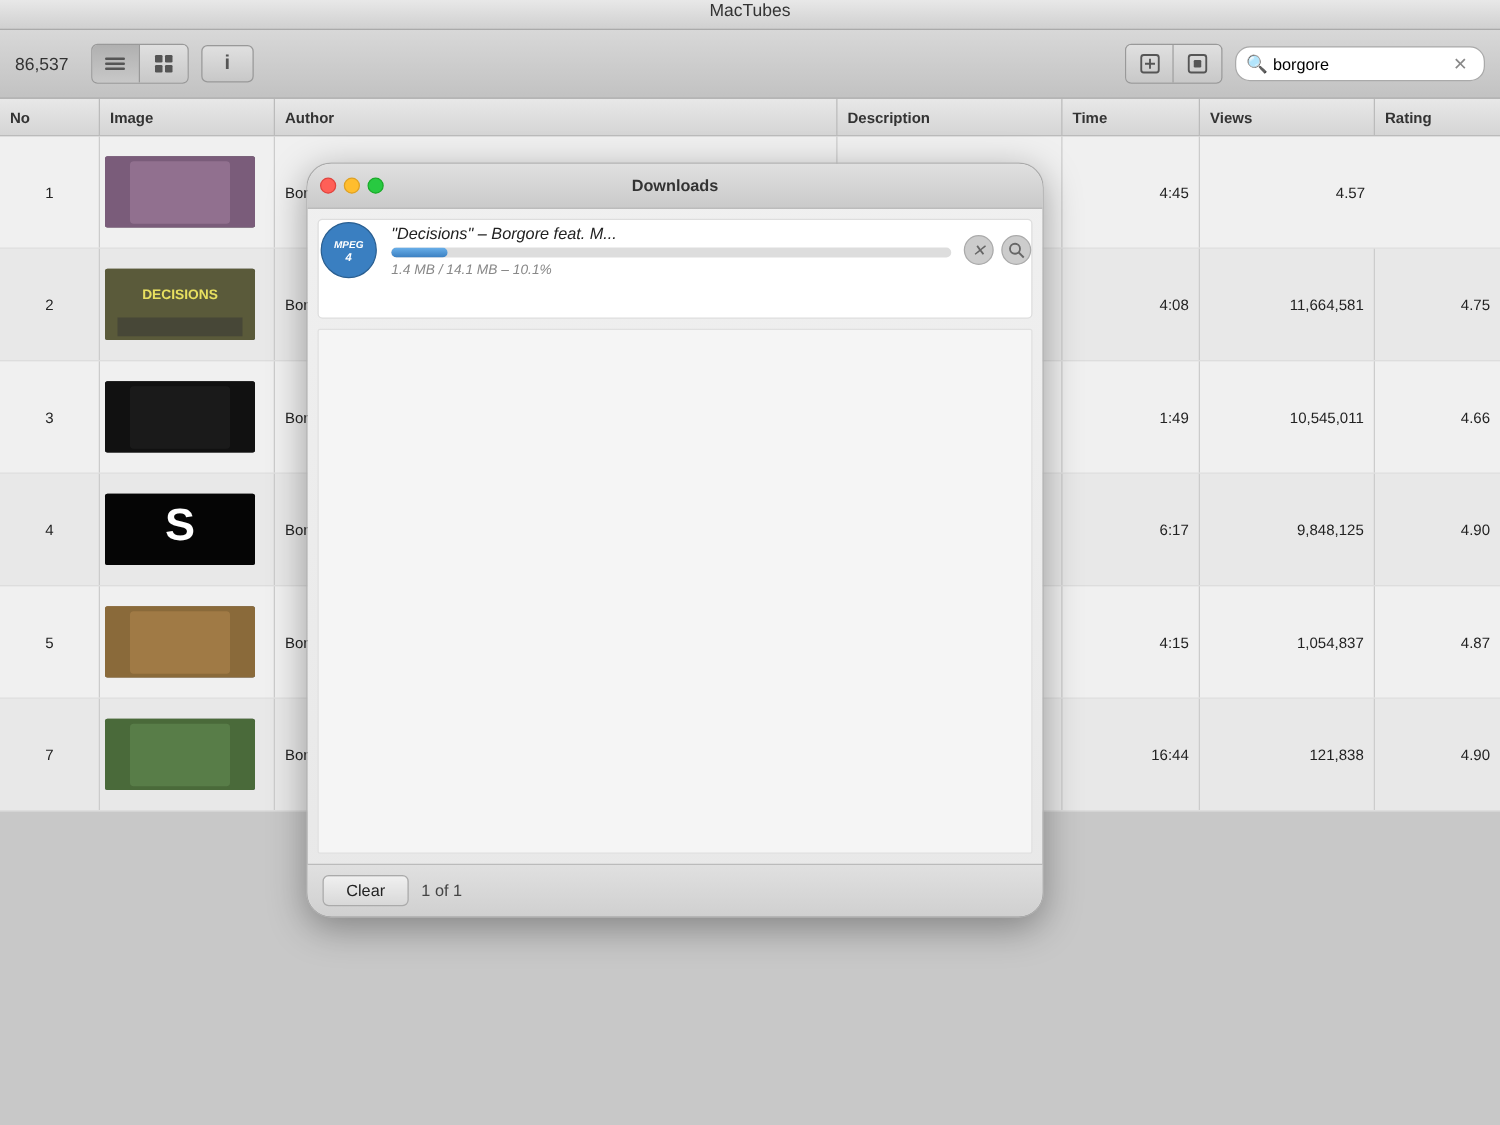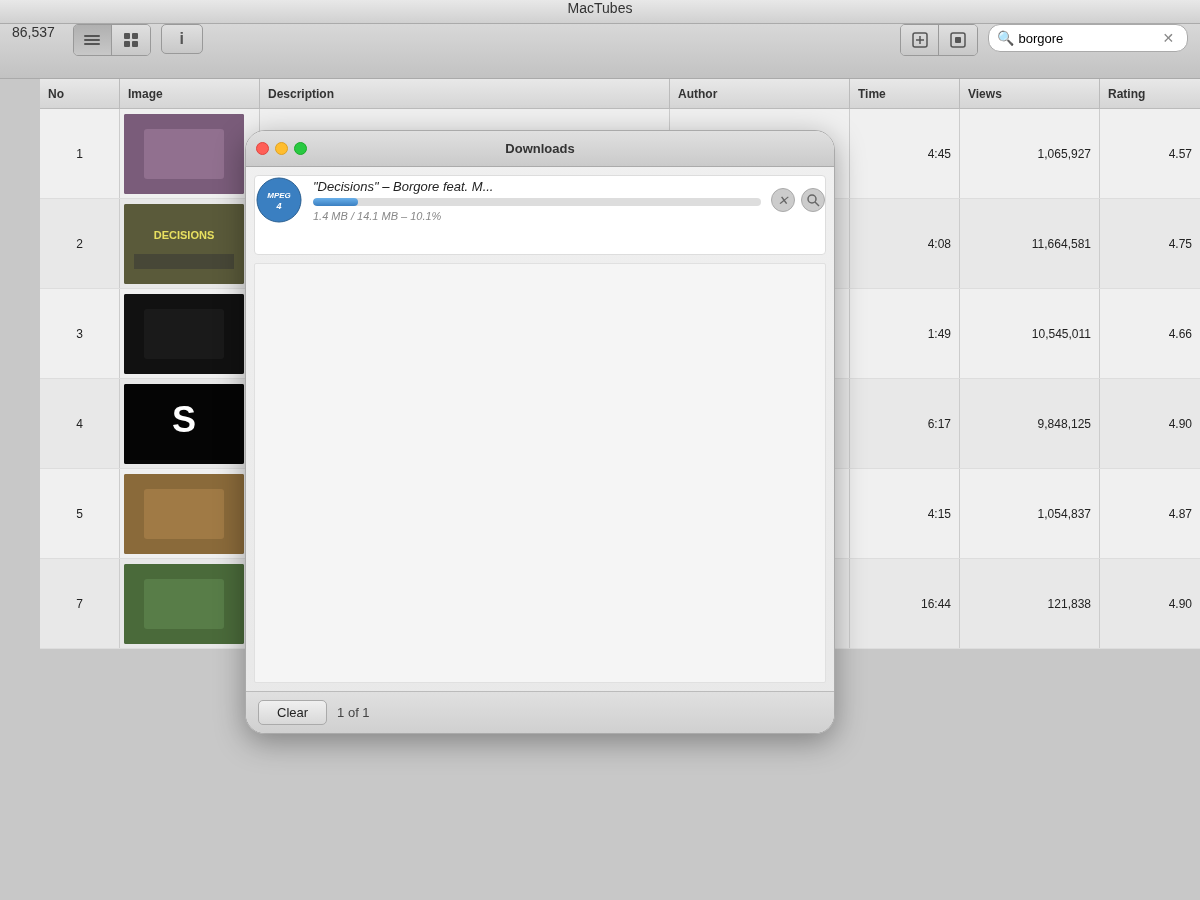--- a/index.html
+++ b/index.html
@@ -31,21 +31,21 @@
       color: #333;
     }
 
     
     .toolbar {
       width: 100%;
       height: 55px;
       background: linear-gradient(to bottom, #d8d8d8, #c2c2c2);
       border-bottom: 1px solid #aaa;
       display: flex;
-      align-items: flex-start;
+      align-items: center;
       padding: 0 12px;
       gap: 10px;
     }
 
     .result-count {
       font-size: 14px;
       color: #333;
       margin-right: 8px;
     }
 
@@ -124,21 +124,20 @@
       font-size: 14px;
       margin-left: 4px;
     }
 
     
     .table-container {
       width: 100%;
       height: calc(900px - 40px - 55px);
       overflow: hidden;
       position: relative;
-      padding-left: 40px;
     }
 
     .table-header {
       display: grid;
       grid-template-columns: 80px 140px 1fr 180px 110px 140px 100px;
       background: linear-gradient(to bottom, #e8e8e8, #d5d5d5);
       border-bottom: 1px solid #bbb;
       height: 30px;
       align-items: center;
     }
@@ -180,21 +179,21 @@
       display: flex;
       align-items: center;
     }
 
     .td:last-child { border-right: none; }
     .td.center { justify-content: center; }
     .td.right { justify-content: flex-end; }
 
     .row-thumb {
       width: 120px;
-      height: 80px;
+      height: 57px;
       background: #555;
       border-radius: 2px;
       overflow: hidden;
       display: flex;
       align-items: center;
       justify-content: center;
       text-align: center;
     }
 
     
@@ -441,41 +440,40 @@
     <span class="search-icon-wrap">🔍</span>
     <input class="search-input" type="text" value="borgore" style="">
     <span class="search-clear">✕</span>
   </div>
 </div>
 
 <div class="table-container">
   <div class="table-header">
     <div class="th">No</div>
     <div class="th">Image</div>
+    <div class="th">Author</div>
     <div class="th">Description</div>
-    <div class="th">Author</div>
     <div class="th">Time</div>
     <div class="th">Views</div>
     <div class="th">Rating</div>
   </div>
   <div class="table-body" id="table-body">
   <div class="table-row">
       <div class="td center">1</div>
       <div class="td" style="padding:4px;">
         <div class="row-thumb thumb-1">
           <svg width="120" height="80" viewBox="0 0 120 80">
         <rect width="120" height="80" fill="#7a5c7a"></rect>
         <rect x="20" y="15" width="80" height="50" rx="3" fill="#c8a0c0" opacity="0.3"></rect>
       </svg>
         </div>
       </div>
       <div class="td">Borgore feat. Miley Cyrus - Decisions</div>
       <div class="td">BorgoreOfficial</div>
       <div class="td right">4:45</div>
-      <div class="td right">1,065,927</div>
       <div class="td right">4.57</div>
     </div>
       <div class="table-row">
       <div class="td center">2</div>
       <div class="td" style="padding:4px;">
         <div class="row-thumb thumb-2">
           <svg width="120" height="80" viewBox="0 0 120 80">
         <rect width="120" height="80" fill="#5a5a3a"></rect>
         <text x="60" y="35" text-anchor="middle" fill="#e8e060" font-size="11" font-weight="bold">DECISIONS</text>
         <rect x="10" y="50" width="100" height="15" fill="#333" opacity="0.5"></rect>

